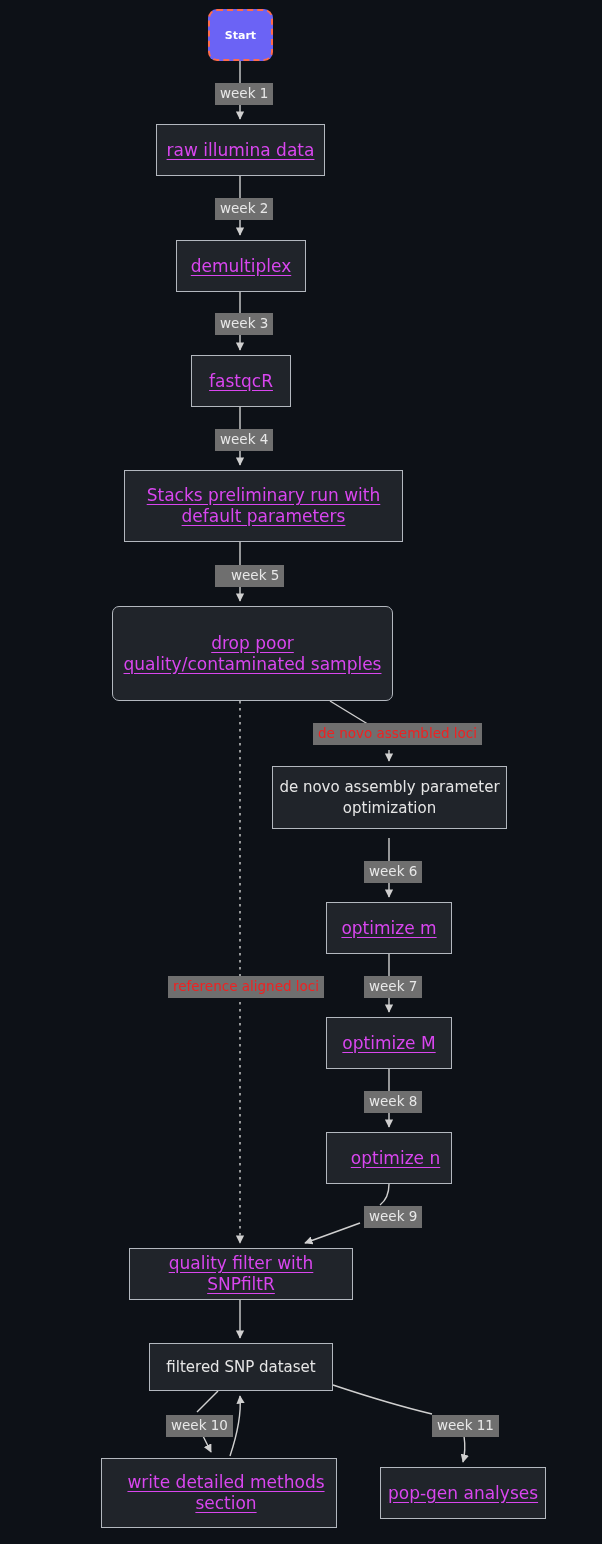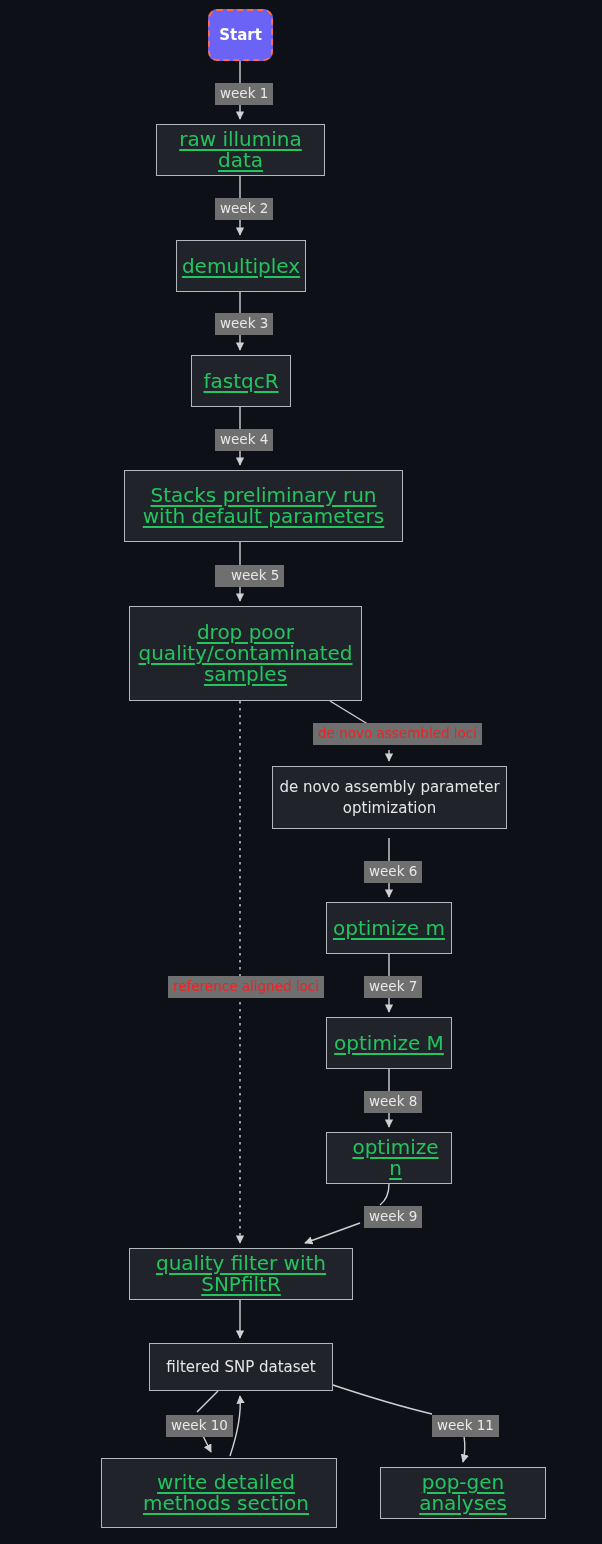--- a/index.html
+++ b/index.html
@@ -34,37 +34,37 @@
     align-items: center;
     justify-content: center;
     text-align: center;
     line-height: 21px;
   }
   .node .label {
     display: inline-block;
     padding: 0 6px;
   }
   .node.link .label {
-    color: #22c55e;
+    color: #d946ef;
     text-decoration: underline;
     text-underline-offset: 3px;
-    font-size: 20px;
+    font-size: 17px;
   }
   .node.plain .label {
     color: #e6e6e6;
     font-size: 15px;
   }
   .node.start {
     background: #6b63f5;
     border: 2px dashed #ff6b4a;
     border-radius: 9px;
   }
   .node.start .label {
     color: #ffffff;
-    font-size: 15px;
+    font-size: 11px;
     font-weight: bold;
     text-decoration: none;
   }
   .edge-label {
     position: absolute;
     box-sizing: border-box;
     background: #6f6f6f;
     color: #e8e8e8;
     font-size: 13.5px;
     line-height: 19px;
@@ -138,21 +138,21 @@
   </div>
 
   <div class="node link" style="left:191px; top:355px; width:100px; height:52px;">
     <span class="label">fastqcR</span>
   </div>
 
   <div class="node link" style="left:124px; top:470px; width:279px; height:72px;">
     <span class="label">Stacks preliminary run with default parameters</span>
   </div>
 
-  <div class="node link" style="left:129px; top:606px; width:233px; height:95px;">
+  <div class="node link" style="left:112px; top:606px; width:281px; height:95px;border-radius:7px;">
     <span class="label">drop poor quality/contaminated samples</span>
   </div>
 
   <div class="node plain" style="left:272px; top:766px; width:235px; height:63px;">
     <span class="label">de novo assembly parameter optimization</span>
   </div>
 
   <div class="node link" style="left:326px; top:902px; width:126px; height:52px;">
     <span class="label">optimize m</span>
   </div>

